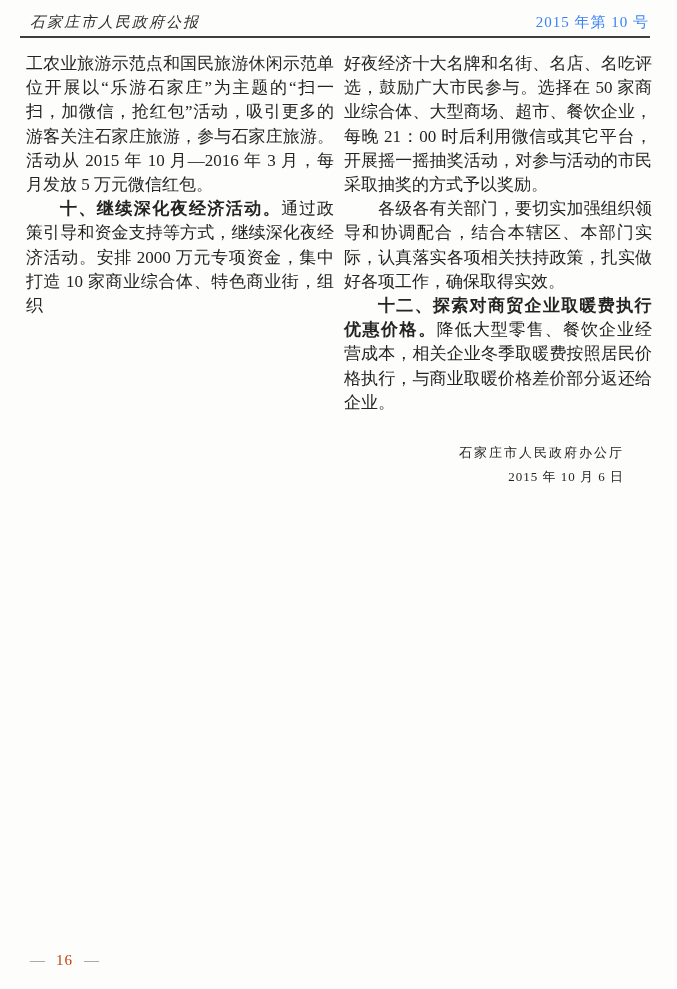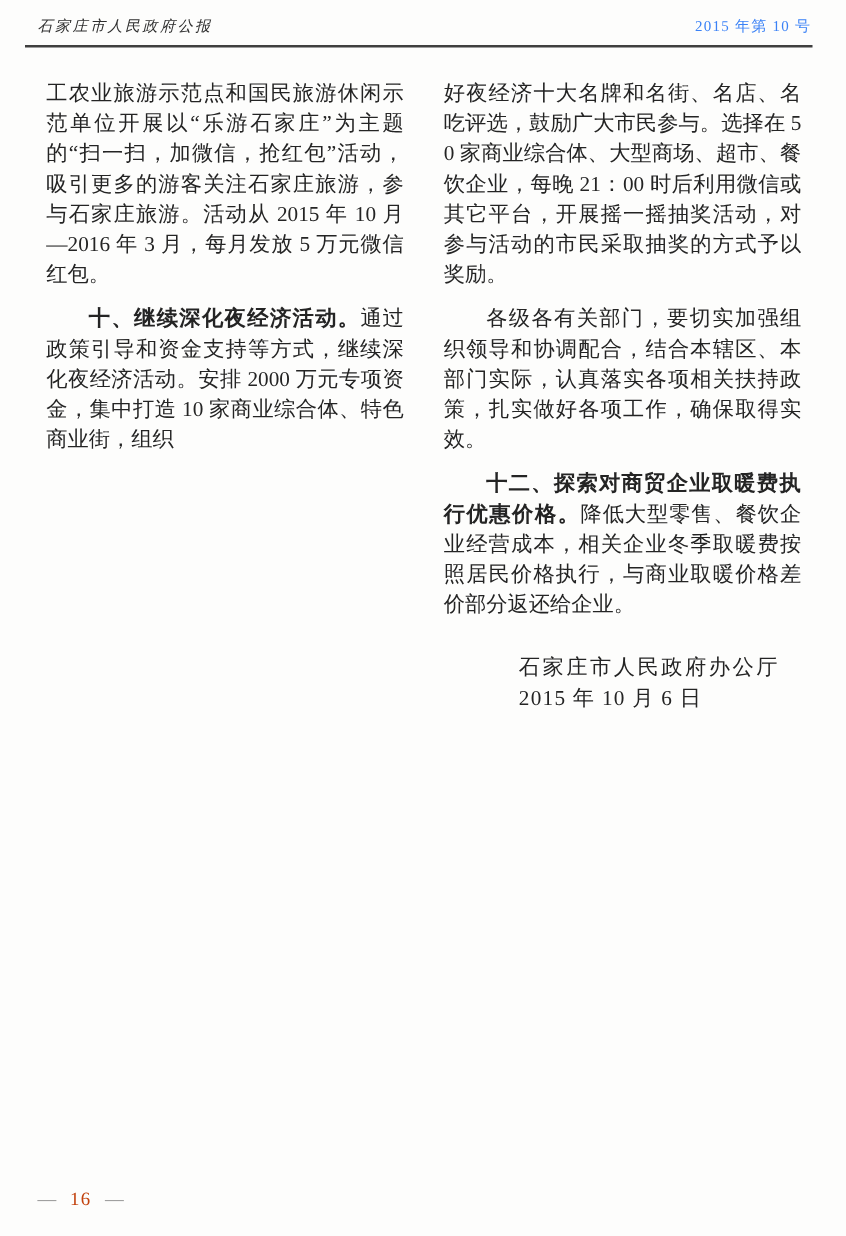--- a/index.html
+++ b/index.html
@@ -20,21 +20,21 @@
   }
   
   .running-head {
     position: absolute;
     top: 13px;
     left: 30px;
     right: 28px;
     display: flex;
     justify-content: space-between;
     align-items: baseline;
-    font-size: 12px;
+    font-size: 15px;
   }
   .publication-title {
     font-style: italic;
     letter-spacing: 2px;
     color: #2e2e2e;
   }
   .issue-number {
     font-style: normal;
     letter-spacing: 1px;
     color: #3b82f6;
@@ -56,37 +56,37 @@
     display: flex;
     gap: 10px;
   }
   .column {
     width: 308px;
     font-size: 17px;
     line-height: 24.2px;
     color: #242424;
   }
   .para {
-    margin: 11px;
+    margin: 0;
     text-align: justify;
     word-break: break-all;
   }
   .para.indent { text-indent: 2em; }
   .para b {
     font-weight: 700;
     font-family: "Liberation Sans", "DejaVu Sans", sans-serif;
     letter-spacing: 0.5px;
   }
   
   .signature {
     margin: 26px 28px 0 auto;
     width: max-content;
-    text-align: left;
+    text-align: right;
     line-height: 24.2px;
-    font-size: 17px;
+    font-size: 13px;
   }
   .signature .org { letter-spacing: 2px; }
   .signature .date { letter-spacing: 1px; }
   
   .page-footer {
     position: absolute;
     left: 30px;
     bottom: 20px;
     display: flex;
     align-items: center;

